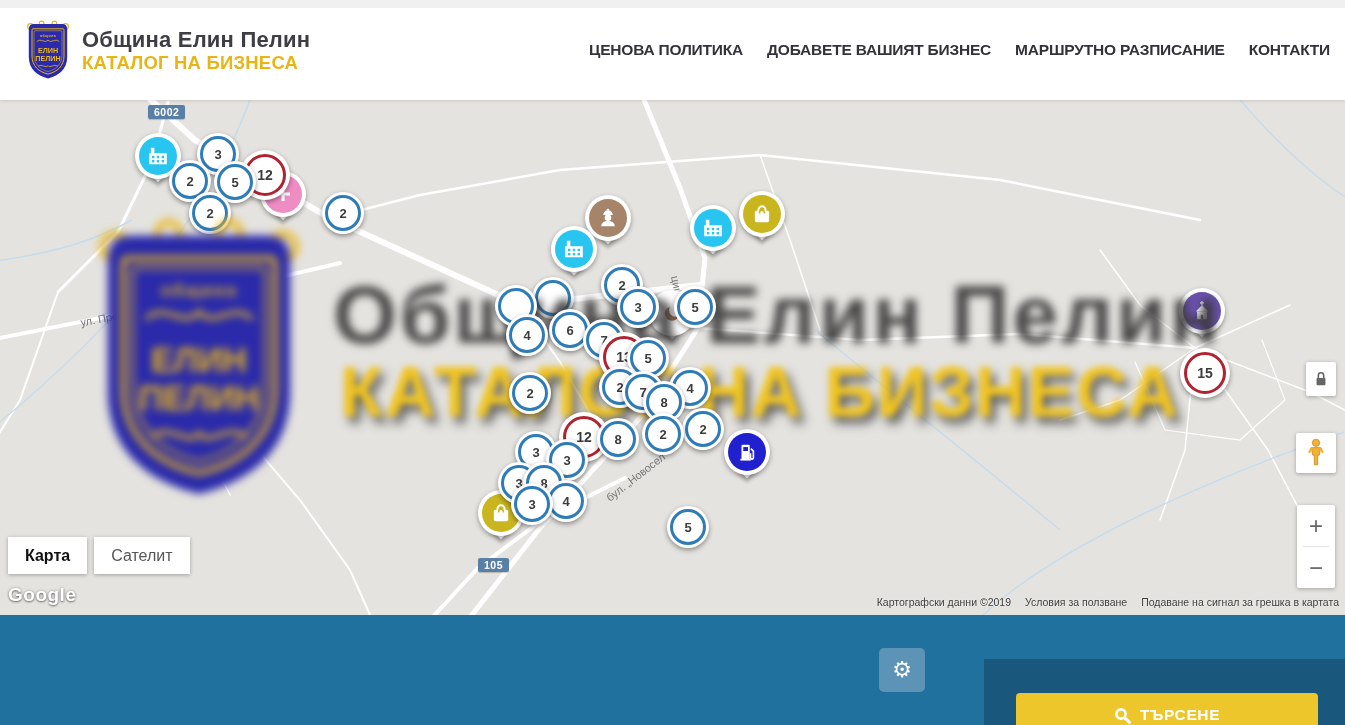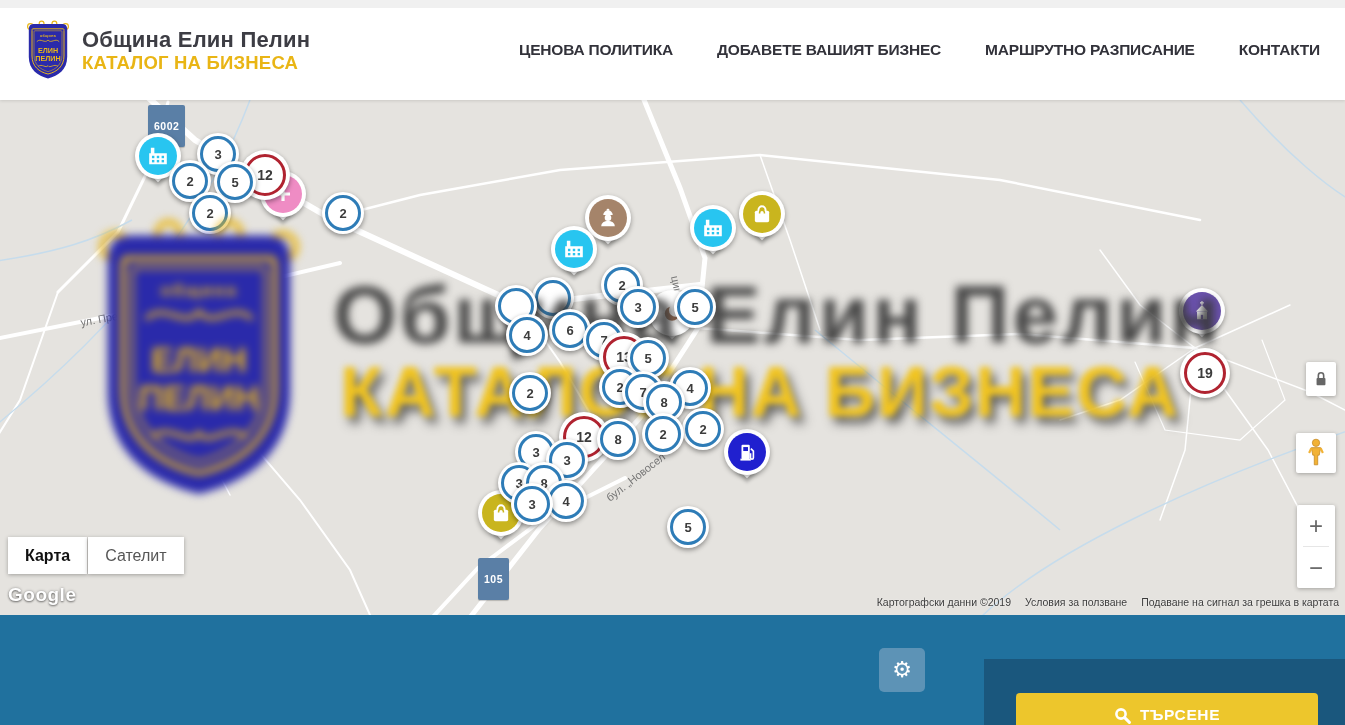--- a/index.html
+++ b/index.html
@@ -7,28 +7,28 @@
 
   
   #topstrip{position:absolute;left:0;top:0;width:1345px;height:8px;background:#f0f0f0;z-index:710;}
   #header{position:absolute;left:0;top:0;width:1345px;height:100px;background:#fff;z-index:700;
           box-shadow:0 1px 3px rgba(0,0,0,.12);display:flex;align-items:center;}
   .logo-wrap{display:flex;align-items:center;margin-left:24px;}
   .logo-emblem{width:48px;height:62px;flex:0 0 auto;}
   .logo-text{margin-left:10px;line-height:1.05;}
   .logo-title{font-size:22px;font-weight:700;color:#3d3d44;letter-spacing:.2px;}
   .logo-subtitle{font-size:18.5px;font-weight:700;color:#e9b515;letter-spacing:.2px;margin-top:2px;}
-  nav{margin-left:auto;display:flex;gap:44px;padding-right:25px;align-items:center;}
+  nav{margin-left:auto;display:flex;gap:24px;padding-right:15px;align-items:center;}
   nav a{font-size:15.5px;font-weight:700;color:#32323a;text-decoration:none;letter-spacing:-.2px;cursor:pointer;}
 
   
   #map{position:absolute;left:0;top:100px;width:1345px;height:515px;background:#e5e3df;overflow:hidden;cursor:grab;}
   #roads{position:absolute;left:0;top:0;z-index:1;}
   .road-badge{position:absolute;background:#5a7fa6;color:#fff;font-size:10.5px;font-weight:700;
-              padding:15px 6px;border-radius:2px;letter-spacing:.5px;z-index:150;box-shadow:0 1px 1px rgba(0,0,0,.2);}
+              padding:1px 6px;border-radius:2px;letter-spacing:.5px;z-index:150;box-shadow:0 1px 1px rgba(0,0,0,.2);}
   .street-label{position:absolute;color:#767676;font-size:11px;z-index:140;white-space:nowrap;}
 
   
   .cluster{position:absolute;background:#fff;border-radius:50%;box-shadow:0 2px 5px rgba(0,0,0,.4);
            display:flex;align-items:center;justify-content:center;cursor:pointer;}
   .cluster .ring{width:30px;height:30px;border:3px solid #2e7cb7;border-radius:50%;
            display:flex;align-items:center;justify-content:center;font-size:13px;font-weight:700;color:#3c3c3c;}
   .cluster.red .ring{width:36px;height:36px;border-color:#b02330;border-width:3.5px;font-size:14px;}
   .pin{position:absolute;width:46px;height:60px;cursor:pointer;}
   .pin .tail{position:absolute;left:15px;top:30px;width:16px;height:16px;background:#fff;
@@ -43,21 +43,21 @@
   .wm-line1{position:absolute;left:333px;top:168px;font-size:82px;font-weight:700;color:rgba(58,58,58,.92);
             letter-spacing:3px;filter:blur(4px);white-space:nowrap;}
   .wm-line2{position:absolute;left:340px;top:252px;font-size:70px;font-weight:700;color:#f1c41f;letter-spacing:2px;
             filter:blur(3px);text-shadow:5px 7px 9px rgba(45,45,45,.8);white-space:nowrap;}
 
   
   .maptype{position:absolute;left:8px;top:437px;display:flex;z-index:600;}
   .maptype .btn{background:#fff;height:37px;padding:0 17px;display:flex;align-items:center;font-size:16px;
             box-shadow:0 1px 4px rgba(0,0,0,.3);cursor:pointer;}
   .maptype .btn.sel{font-weight:700;color:#111;}
-  .maptype .btn.unsel{color:#565656;margin-left:1px;text-align:center;}
+  .maptype .btn.unsel{color:#565656;margin-left:7px;text-align:center;}
   .sq-btn{position:absolute;background:#fff;box-shadow:0 1px 4px rgba(0,0,0,.3);display:flex;align-items:center;
             justify-content:center;cursor:pointer;z-index:600;border-radius:2px;}
   #lock-btn{left:1306px;top:262px;width:30px;height:34px;}
   #pegman-btn{left:1296px;top:333px;width:40px;height:40px;}
   #zoomctl{position:absolute;left:1297px;top:405px;width:38px;height:83px;background:#fff;border-radius:2px;
             box-shadow:0 1px 4px rgba(0,0,0,.3);z-index:600;display:flex;flex-direction:column;}
   #zoomctl .zbtn{flex:1;display:flex;align-items:center;justify-content:center;font-size:24px;color:#666;cursor:pointer;}
   #zoomctl .zdiv{height:1px;background:#e6e6e6;margin:0 6px;}
 
   #google-logo{position:absolute;left:8px;top:484px;z-index:600;color:#fff;font-size:19px;font-weight:700;
@@ -295,21 +295,21 @@
       <div class="cluster" style="left: 511px; top: 383px; width: 42px; height: 42px; z-index: 704;">
         <div class="ring">3</div>
       </div>
       <div class="cluster" style="left: 545px; top: 380px; width: 42px; height: 42px; z-index: 701;">
         <div class="ring">4</div>
       </div>
       <div class="cluster" style="left: 667px; top: 406px; width: 42px; height: 42px; z-index: 727;">
         <div class="ring">5</div>
       </div>
       <div class="cluster red" style="left: 1180px; top: 248px; width: 50px; height: 50px; z-index: 573;">
-        <div class="ring">19</div>
+        <div class="ring">15</div>
       </div>
       <div class="pin" style="left: 135px; top: 33px; z-index: 156;">
         <div class="tail"></div>
         <div class="bubble">
           <div class="inner" style="background:#28c5f0">
             <svg width="22" height="22" viewBox="0 0 20 20">
               <rect x="3.5" y="2.5" width="3.2" height="6" fill="#fff"></rect>
               <rect x="2" y="7.5" width="16" height="10" fill="#fff"></rect>
               <g fill="#28c5f0">
                 <rect x="4.5" y="9.8" width="2.2" height="2.2"></rect>

